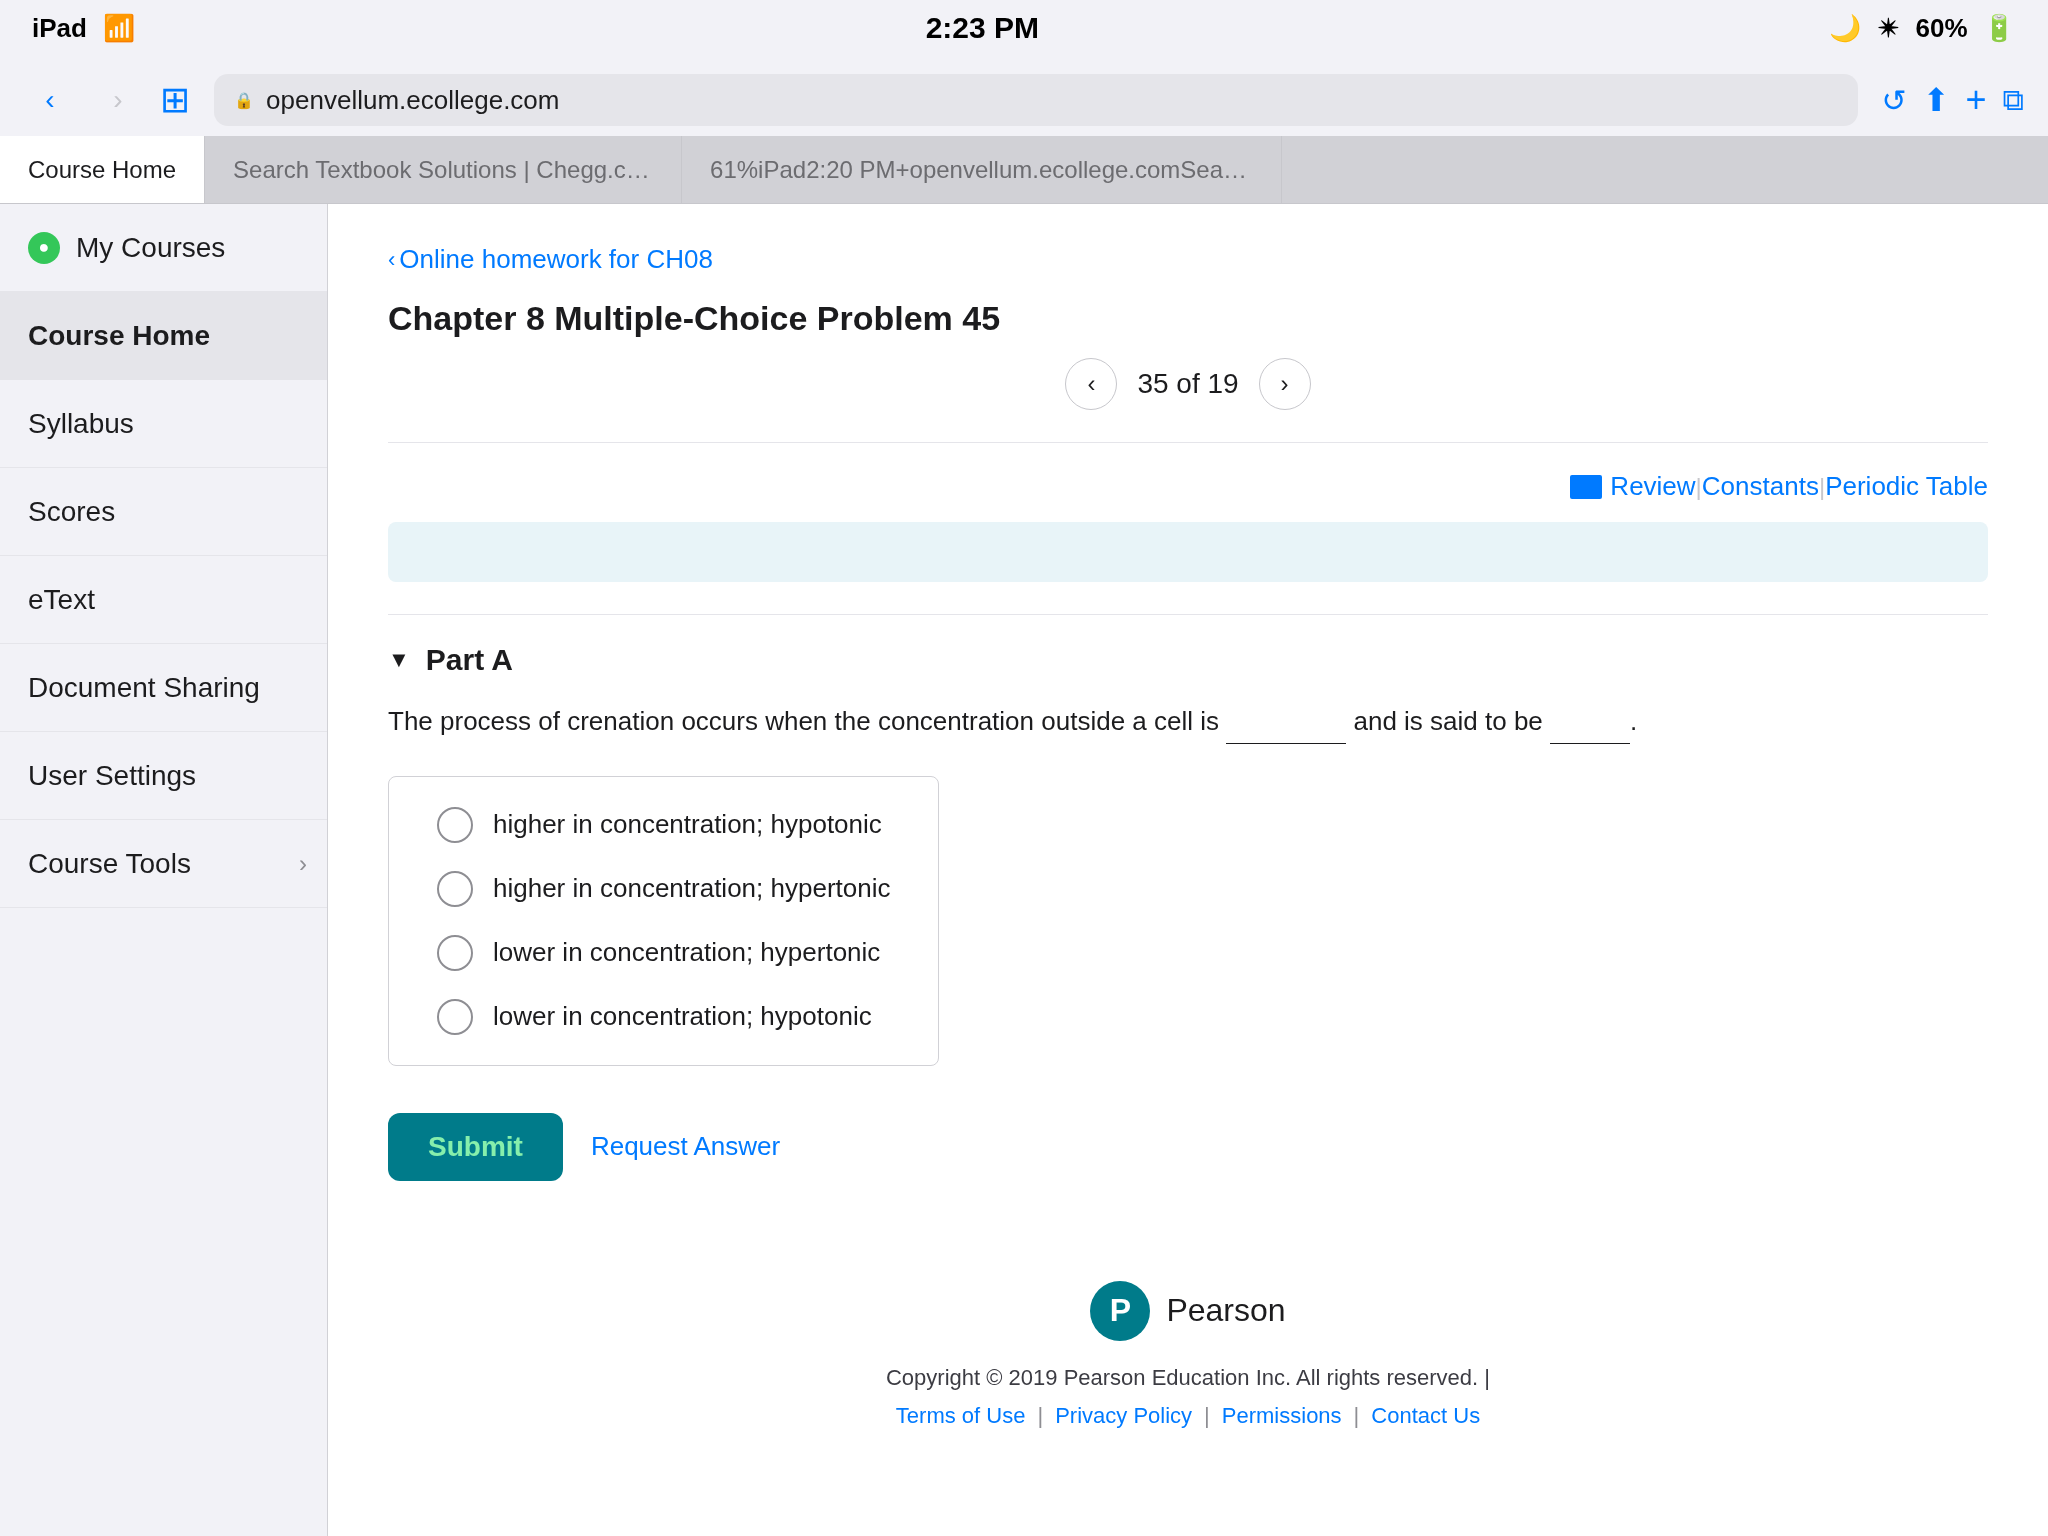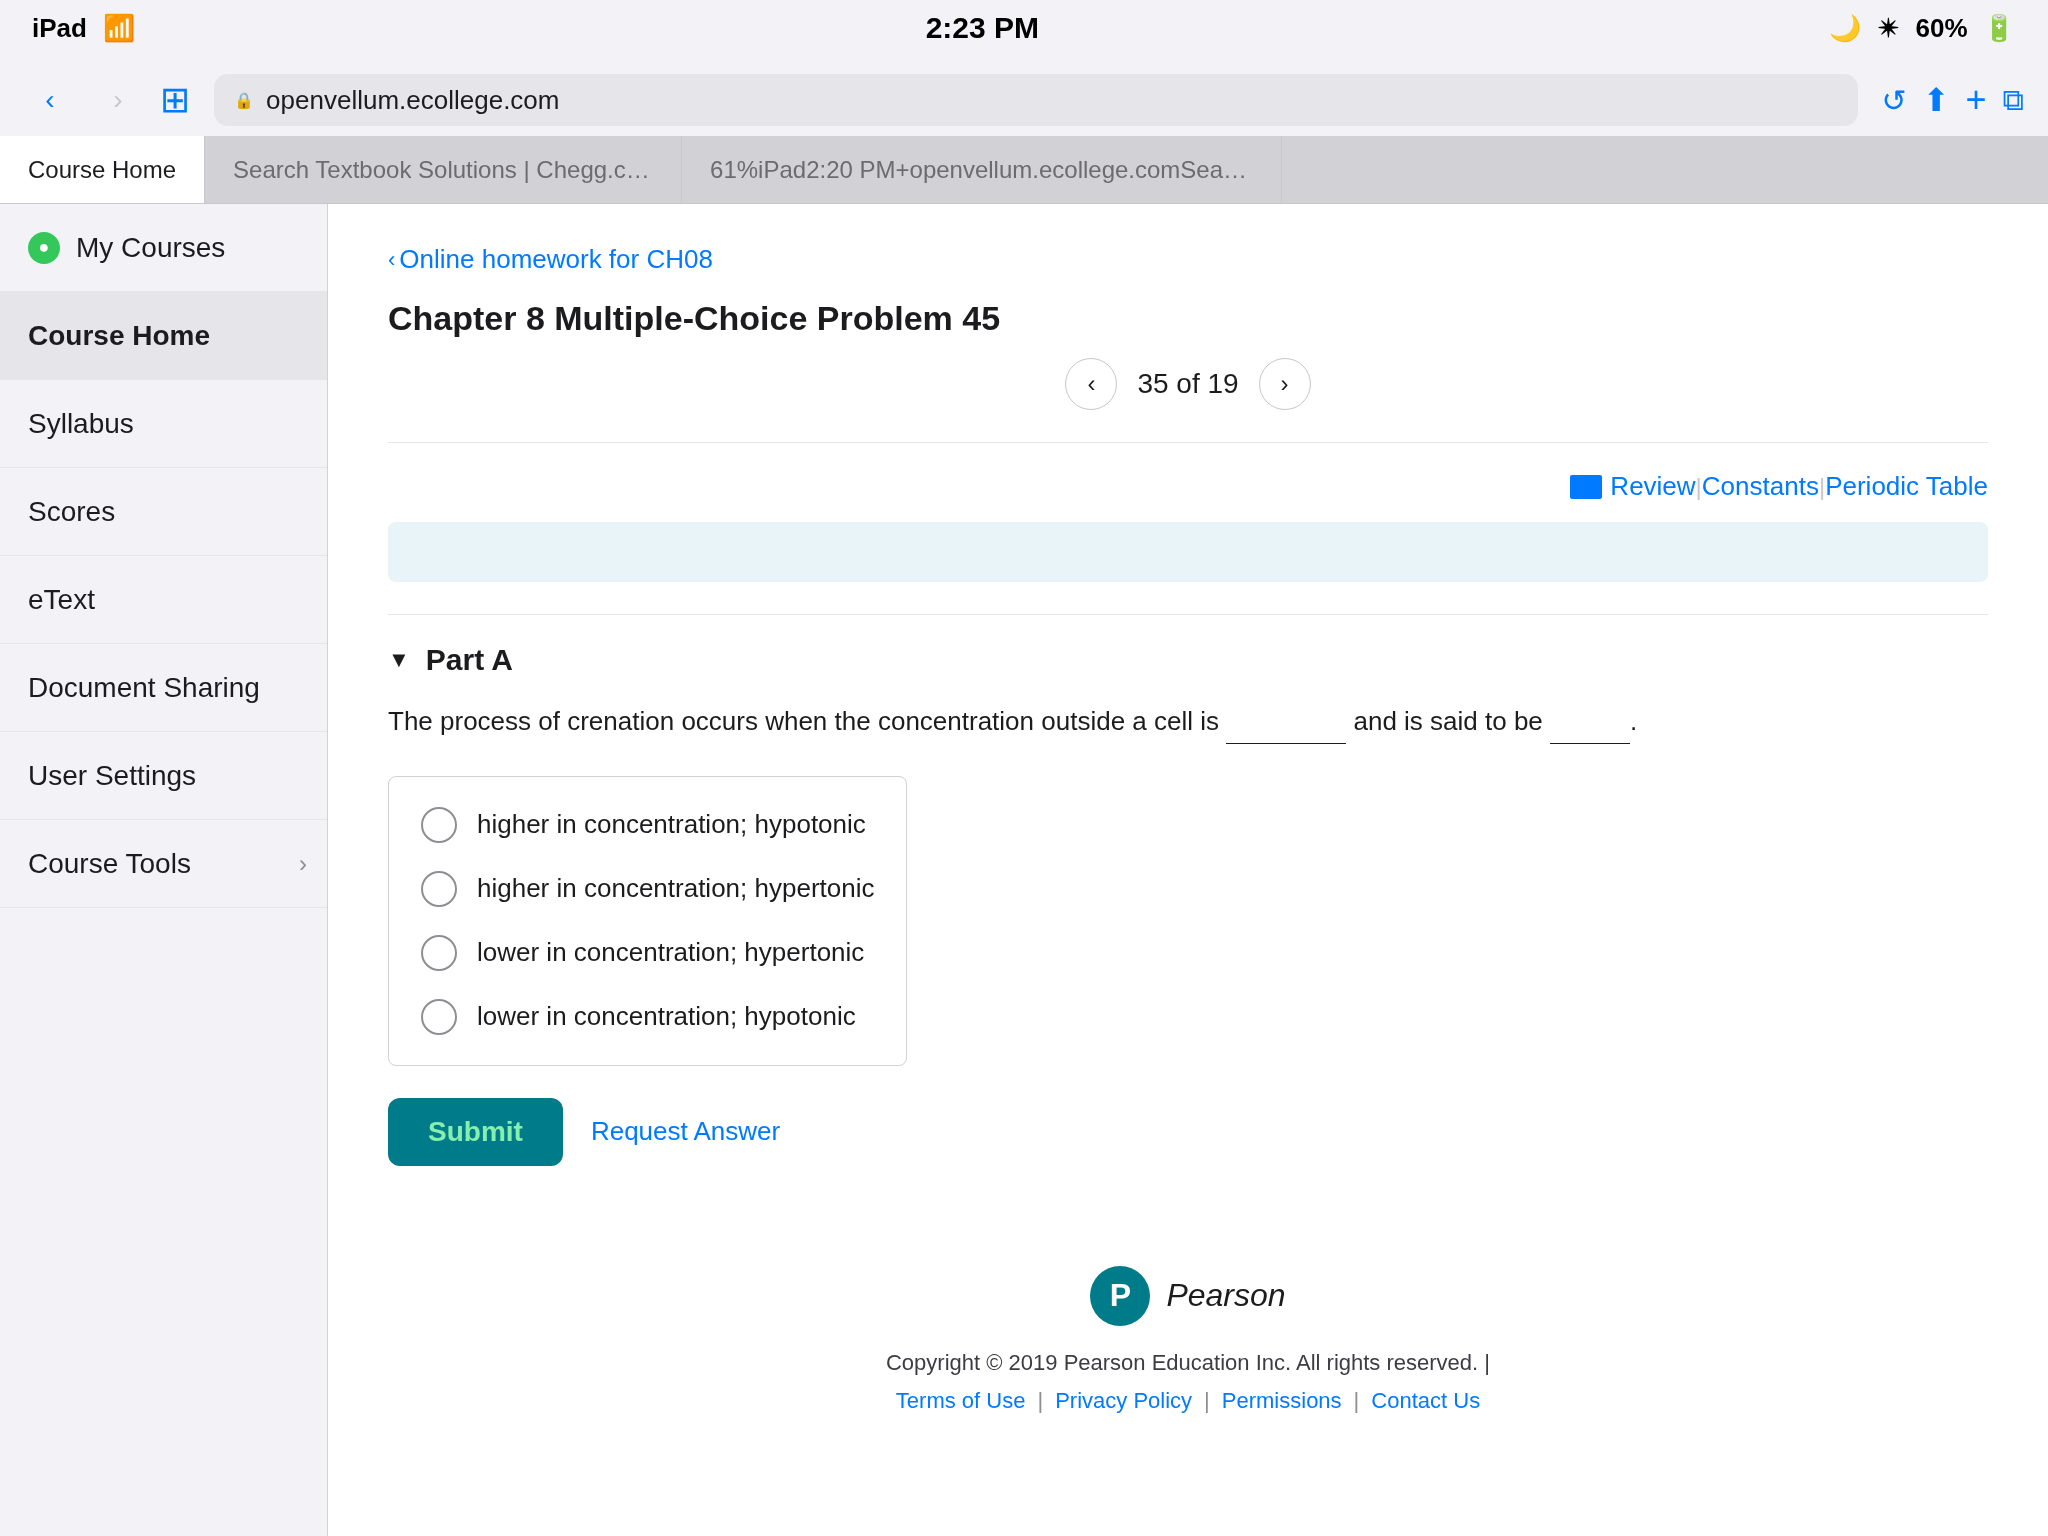--- a/index.html
+++ b/index.html
@@ -99,22 +99,22 @@
     .part-section { border-top: 1px solid #e5e5ea; padding-top: 28px; }
     .part-header { display: flex; align-items: center; gap: 16px; margin-bottom: 24px; }
     .collapse-arrow { color: #1c1c1e; font-size: 22px; }
     .part-label { font-size: 30px; font-weight: 600; color: #1c1c1e; }
 
     .question-text { font-size: 26px; color: #1c1c1e; line-height: 1.6; margin-bottom: 32px; }
     .question-blank { display: inline-block; border-bottom: 1px solid #1c1c1e; width: 120px; }
     .question-blank2 { display: inline-block; border-bottom: 1px solid #1c1c1e; width: 80px; }
 
     .options-box {
-      border: 1px solid #d1d1d6; border-radius: 8px; padding: 16px 24px;
-      margin-bottom: 32px; display: inline-block; min-width: 440px;
+      border: 1px solid #d1d1d6; border-radius: 8px; padding: 16px 40px;
+      margin-bottom: 47px; display: inline-block; min-width: 440px;
     }
     .option {
       display: flex; align-items: center; gap: 20px; padding: 14px 8px;
       font-size: 26px; color: #1c1c1e; cursor: pointer;
     }
     .radio-circle {
       width: 36px; height: 36px; border-radius: 50%; border: 2px solid #8e8e93;
       flex-shrink: 0; background: white;
     }
 
@@ -126,21 +126,21 @@
     .request-answer-link { color: #007aff; font-size: 26px; cursor: pointer; }
 
     
     .pearson-footer { text-align: center; padding: 40px 20px 20px; }
     .pearson-logo { display: flex; align-items: center; justify-content: center; gap: 16px; margin-bottom: 24px; }
     .pearson-p {
       width: 60px; height: 60px; border-radius: 50%; background: #007b8a;
       display: flex; align-items: center; justify-content: center;
       color: white; font-size: 32px; font-weight: 700;
     }
-    .pearson-name { font-size: 32px; color: #1c1c1e; font-weight: 500; font-style: italic; }
+    .pearson-name { font-size: 32px; color: #1c1c1e; font-weight: 500; }
     .copyright-text { font-size: 22px; color: #3c3c43; margin-bottom: 12px; }
     .footer-links { font-size: 22px; display: flex; justify-content: center; gap: 12px; }
     .footer-link { color: #007aff; cursor: pointer; }
     .footer-sep { color: #8e8e93; }
   </style>
 </head>
 <body>
 
 <div class="status-bar">
   <div class="status-left">

